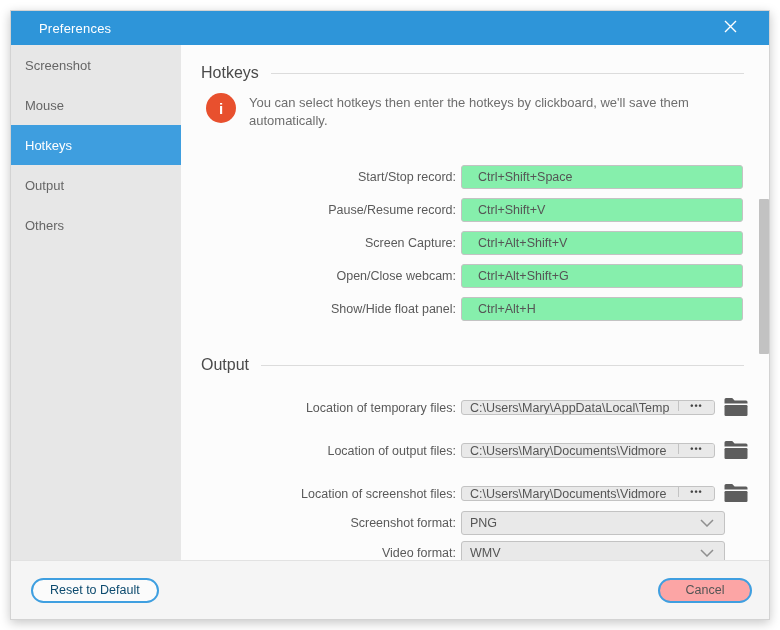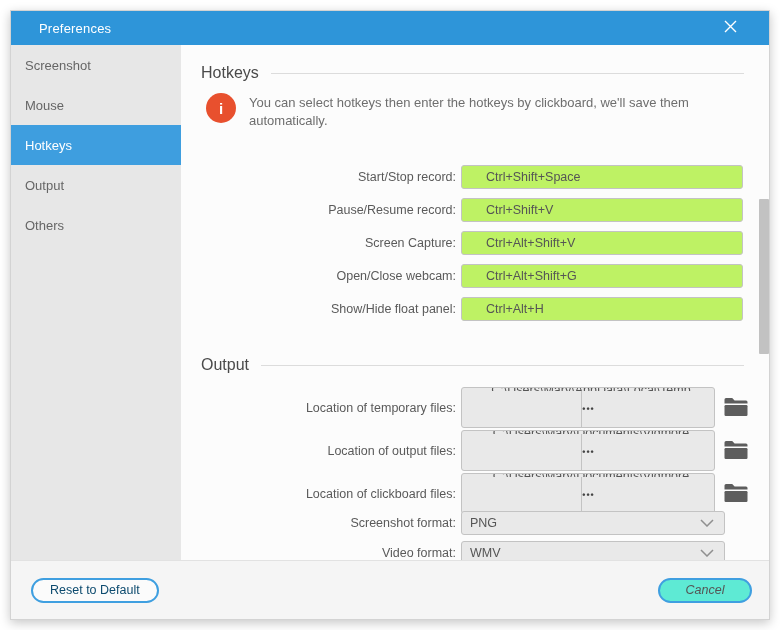--- a/index.html
+++ b/index.html
@@ -71,29 +71,28 @@
   .form-row.dd-row { height: 24px; margin-bottom: 6px; }
   .rows-paths { margin-top: 22px; }
   .rows-dropdowns { margin-top: 4px; }
   .row-label {
     width: 255px; text-align: right; font-size: 12.5px; color: #5a5a5a;
     white-space: nowrap; flex: 0 0 255px;
   }
   .ctl { margin-left: 5px; }
   .hotkey-input {
     width: 282px; height: 24px;
-    background: #bef264; border: 1px solid #c3c3c3; border-radius: 3px;
+    background: #86efac; border: 1px solid #c3c3c3; border-radius: 3px;
     font-family: "Liberation Sans", sans-serif;
-    font-size: 12.5px; color: #555555; padding: 0 24px;
+    font-size: 12.5px; color: #555555; padding: 0 16px;
   }
   .path-control {
-    width: 254px; height: 41px; display: flex; align-items: center;
+    width: 254px; height: 15px; display: flex; align-items: flex-start;
     background: #e9e9e9; border: 1px solid #c3c3c3; border-radius: 3px;
     overflow: hidden;
-    flex-direction: column;
   }
   .path-text {
     flex: 1; font-size: 12.5px; color: #555555; padding: 0 2px 0 8px;
     display: flex; align-items: center; white-space: nowrap; overflow: hidden;
   }
   .more-btn {
     flex: 0 0 36px; border-left: 1px solid #c3c3c3;
     display: flex; align-items: center; justify-content: center;
     font-size: 9px; letter-spacing: 1px; color: #444444; font-weight: bold;
     background: #e9e9e9; cursor: pointer;
@@ -118,21 +117,21 @@
   }
   .pill {
     height: 25px; border-radius: 13px; font-size: 12.5px;
     font-family: "Liberation Sans", sans-serif;
     display: flex; align-items: center; justify-content: center;
     cursor: pointer;
   }
   .reset-btn { padding: 0 17px; background: #fbfbfb; border: 2px solid #3f9fe0; color: #0c4a6e; }
   .footer-right { margin-left: auto; display: flex; gap: 12px; }
   .ok-btn { width: 94px; background: #41a1e3; border: 2px solid #41a1e3; color: #ffffff; }
-  .cancel-btn { width: 94px; background: #5eead4; border: 2px solid #3f9fe0; color: #555555; font-style: italic; }
+  .cancel-btn { width: 94px; background: #fca5a5; border: 2px solid #3f9fe0; color: #555555; }
 </style>
 </head>
 <body>
 
 <div class="dialog">
 
   <div class="titlebar">
     <span class="title">Preferences</span>
     <button class="close-btn">
       <span>
@@ -229,21 +228,21 @@
         <button class="folder-btn">
           <span>
             <svg width="24" height="19" viewBox="0 0 24 19">
               <path d="M0.5 2.5 Q0.5 1 2 1 H8.2 L10.6 3.6 H22 Q23.5 3.6 23.5 5.1 V6.6 H0.5 Z" fill="#5d5d5d"></path>
               <rect x="0.5" y="8" width="23" height="11" rx="1.2" fill="#5d5d5d"></rect>
             </svg>
           </span>
         </button>
       </div>
       <div class="form-row path-row">
-        <span class="row-label">Location of clickboard files:</span>
+        <span class="row-label">Location of screenshot files:</span>
         <div class="path-control ctl">
           <span class="path-text">C:\Users\Mary\Documents\Vidmore</span>
           <span class="more-btn">•••</span>
         </div>
         <button class="folder-btn">
           <span>
             <svg width="24" height="19" viewBox="0 0 24 19">
               <path d="M0.5 2.5 Q0.5 1 2 1 H8.2 L10.6 3.6 H22 Q23.5 3.6 23.5 5.1 V6.6 H0.5 Z" fill="#5d5d5d"></path>
               <rect x="0.5" y="8" width="23" height="11" rx="1.2" fill="#5d5d5d"></rect>
             </svg>

